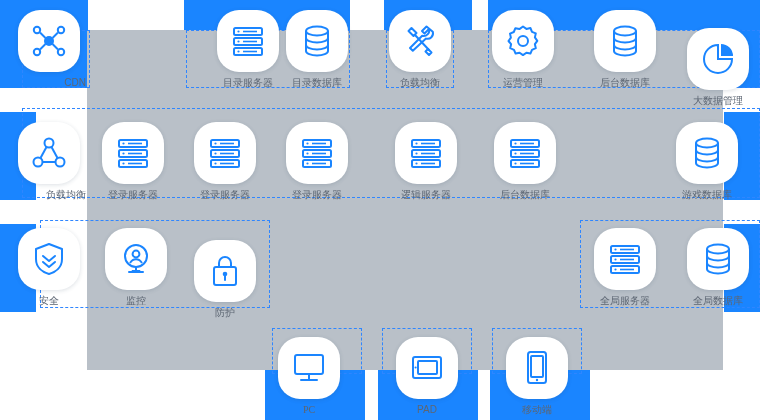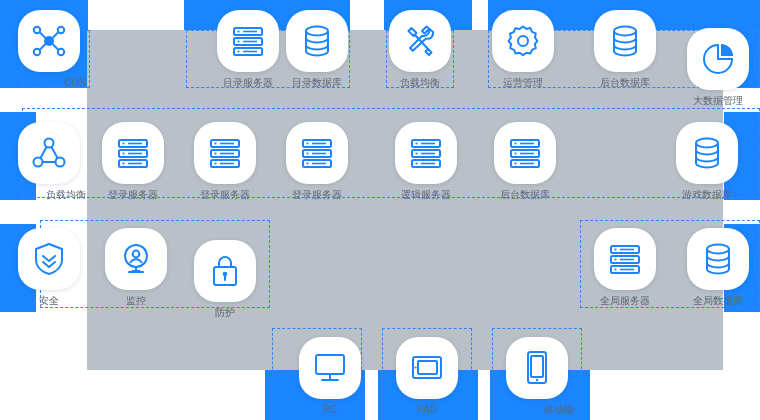--- a/index.html
+++ b/index.html
@@ -337,21 +337,21 @@
       <svg width="34" height="36" viewBox="0 0 34 36" fill="none" stroke="#1a85ff" stroke-width="2">
         <ellipse cx="17" cy="8" rx="11" ry="4.5"></ellipse>
         <path d="M6 8v20c0 2.5 4.9 4.5 11 4.5s11-2 11-4.5V8"></path>
         <path d="M6 15c0 2.5 4.9 4.5 11 4.5s11-2 11-4.5"></path>
         <path d="M6 22c0 2.5 4.9 4.5 11 4.5s11-2 11-4.5"></path>
       </svg>
     </div>
     <div class="label">全局数据库</div>
   </div>
 
-  <div class="node" style="left:293px;top:337px;">
+  <div class="node" style="left:272px;top:337px;font-family:Liberation Serif, serif;">
     <div class="tile">
       <svg width="36" height="32" viewBox="0 0 36 32" fill="none" stroke="#1a85ff" stroke-width="2" stroke-linejoin="round">
         <rect x="4" y="3" width="28" height="19" rx="2"></rect>
         <line x1="18" y1="22" x2="18" y2="27"></line>
         <line x1="10" y1="28" x2="26" y2="28" stroke-linecap="round"></line>
       </svg>
     </div>
     <div class="label">PC</div>
   </div>
 
@@ -359,21 +359,21 @@
     <div class="tile">
       <svg width="34" height="30" viewBox="0 0 34 30" fill="none" stroke="#1a85ff" stroke-width="2" stroke-linejoin="round">
         <rect x="3" y="4" width="28" height="21" rx="2"></rect>
         <rect x="8" y="8" width="19" height="13" rx="1"></rect>
         <circle cx="5.6" cy="14.5" r="1.1" fill="#1a85ff" stroke="none"></circle>
       </svg>
     </div>
     <div class="label">PAD</div>
   </div>
 
-  <div class="node" style="left:500px;top:337px;text-align:right;">
+  <div class="node" style="left:500px;top:337px;">
     <div class="tile">
       <svg width="26" height="36" viewBox="0 0 26 36" fill="none" stroke="#1a85ff" stroke-width="2" stroke-linejoin="round">
         <rect x="4" y="2" width="18" height="31" rx="2.5"></rect>
         <rect x="7" y="6" width="12" height="21" rx="1"></rect>
         <circle cx="13" cy="30" r="1.2" fill="#1a85ff" stroke="none"></circle>
       </svg>
     </div>
     <div class="label">移动端</div>
   </div>
 

